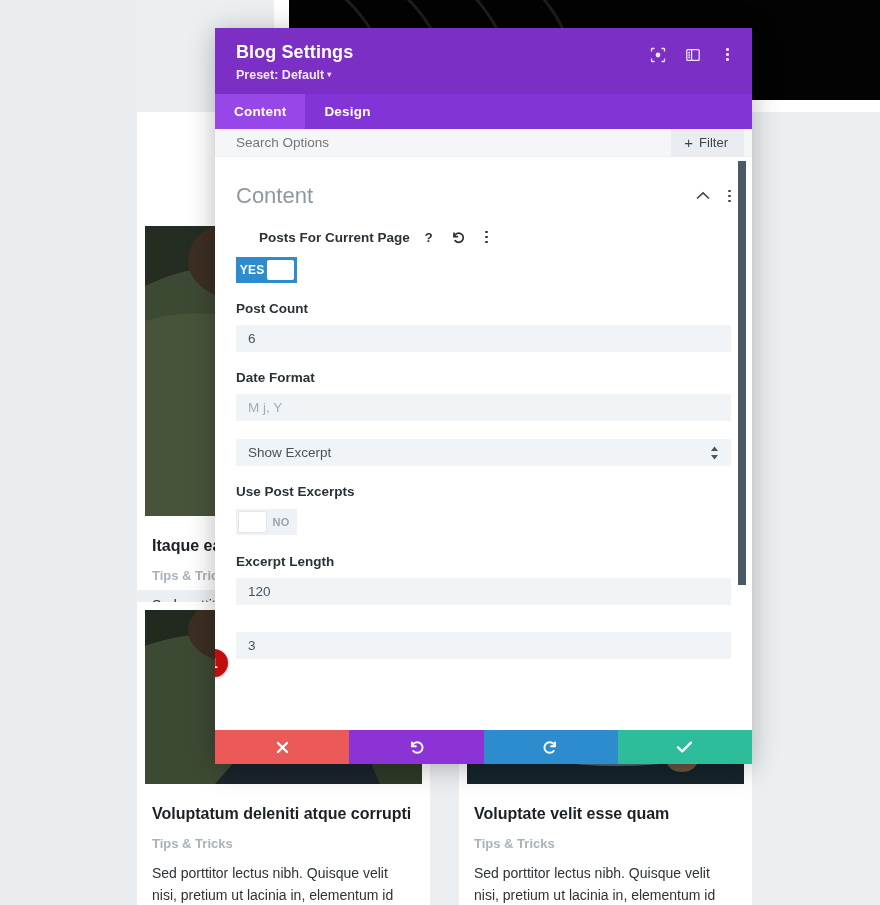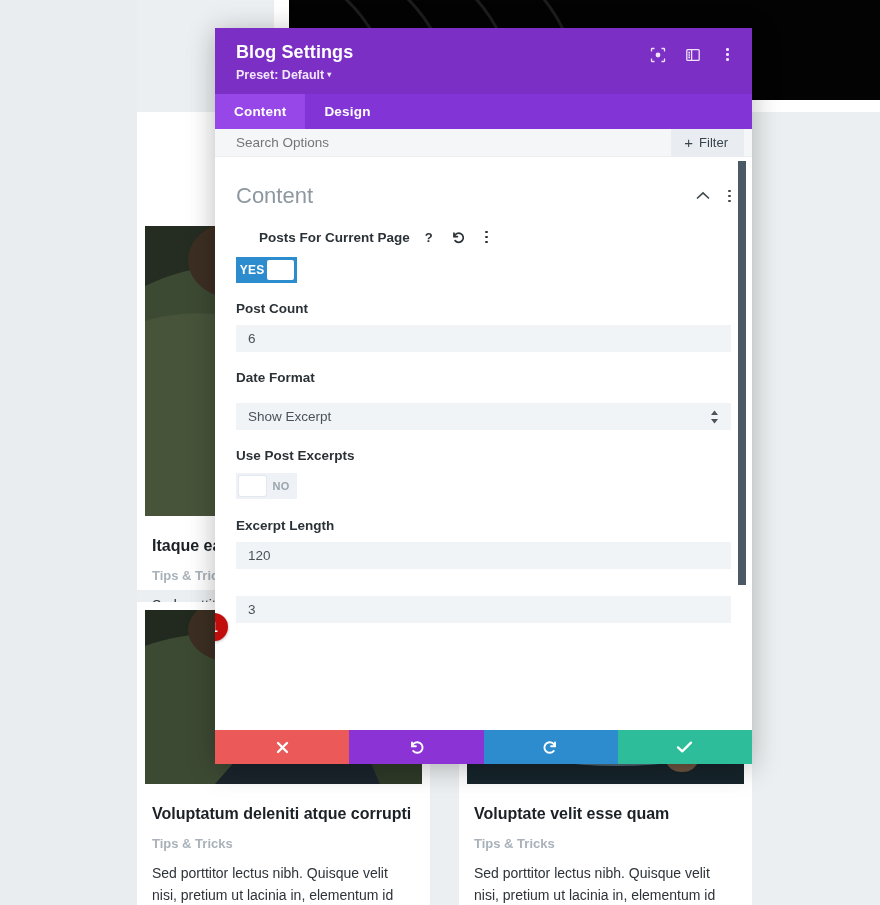--- a/index.html
+++ b/index.html
@@ -419,20 +419,21 @@
         </div>
       </div>
 
       <div class="field">
         <div class="field-label">Post Count</div>
         <input class="txt-input" type="text" value="6" style="">
       </div>
 
       <div class="field">
         <div class="field-label">Date Format</div>
+        <input class="txt-input" type="text" placeholder="M j, Y" style="">
       </div>
 
       <div class="field">
         <div class="select-wrap">
           <div class="sel-input">
             <span>Show Excerpt</span>
           </div>
           <span class="sel-arrows">
             <svg width="9" height="14" viewBox="0 0 9 14" fill="#4a535b">
                 <path d="M4.5 0.5 L8 5 H1 Z"></path>

